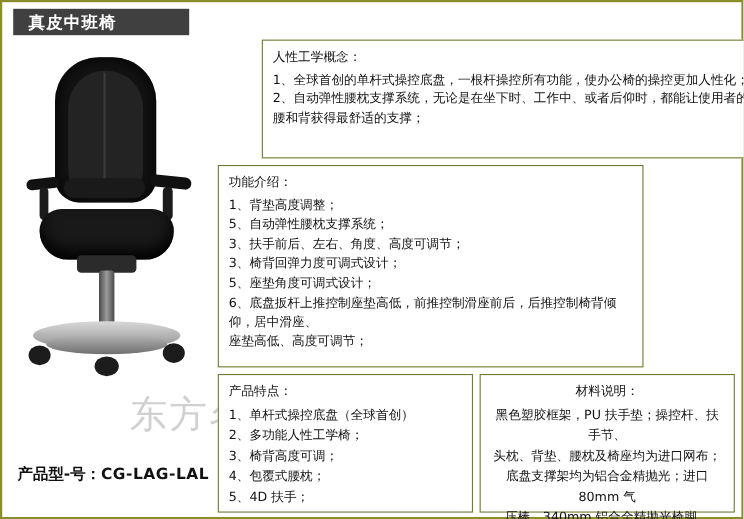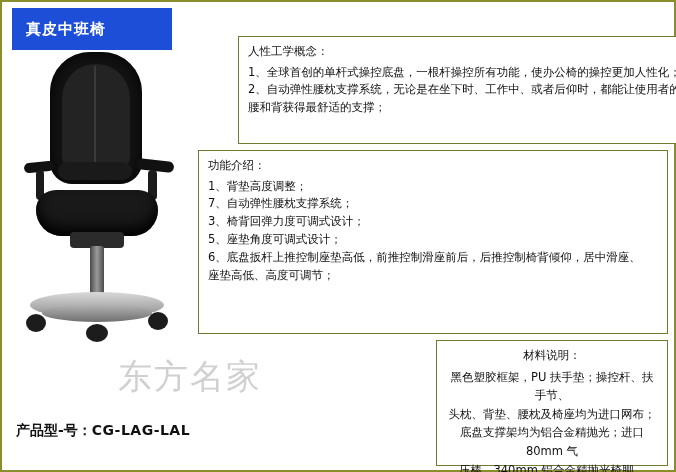--- a/index.html
+++ b/index.html
@@ -20,22 +20,22 @@
     box-sizing: border-box;
     border: 2px solid #8a8e2a;
     background: #ffffff;
   }
   
   .title-bar {
     position: absolute;
     left: 10px;
     top: 6px;
     width: 160px;
-    height: 42px;
-    background: #1d4ed8;
+    height: 24px;
+    background: #404040;
     display: flex;
     align-items: center;
   }
   .title-bar .title-text {
     color: #ffffff;
     font-size: 15px;
     font-weight: bold;
     letter-spacing: 1px;
     padding-left: 14px;
     white-space: nowrap;
@@ -247,21 +247,21 @@
     margin-bottom: 4px;
     line-height: 1.35;
   }
   .box .line {
     font-size: 11.5px;
     color: #111;
     line-height: 1.55;
     margin: 0;
   }
   #box-concept { left: 196px; top: 34px; width: 470px; height: 108px; margin-left: 40px; }
-  #box-functions { left: 196px; top: 148px; width: 470px; height: 184px; }
+  #box-functions { left: 196px; top: 148px; width: 387px; height: 184px; }
   #box-features { left: 196px; top: 338px; width: 232px; height: 126px; }
   #box-materials { left: 434px; top: 338px; width: 232px; height: 126px; text-align: center; }
   #box-features .line, #box-materials .line { line-height: 1.62; }
 </style>
 </head>
 <body>
 
 <div class="page">
 
   <div class="title-bar">
@@ -298,27 +298,36 @@
   <div class="box" id="box-concept">
     <div class="heading">人性工学概念：</div>
     <p class="line">1、全球首创的单杆式操控底盘，一根杆操控所有功能，使办公椅的操控更加人性化；</p>
     <p class="line">2、自动弹性腰枕支撑系统，无论是在坐下时、工作中、或者后仰时，都能让使用者的</p>
     <p class="line">腰和背获得最舒适的支撑；</p>
   </div>
 
   <div class="box" id="box-functions">
     <div class="heading">功能介绍：</div>
     <p class="line">1、背垫高度调整；</p>
-    <p class="line">7、自动弹性腰枕支撑系统；</p>
+    <p class="line">5、自动弹性腰枕支撑系统；</p>
+    <p class="line">3、扶手前后、左右、角度、高度可调节；</p>
     <p class="line">3、椅背回弹力度可调式设计；</p>
     <p class="line">5、座垫角度可调式设计；</p>
     <p class="line">6、底盘扳杆上推控制座垫高低，前推控制滑座前后，后推控制椅背倾仰，居中滑座、</p>
     <p class="line">座垫高低、高度可调节；</p>
   </div>
 
+  <div class="box" id="box-features">
+    <div class="heading">产品特点：</div>
+    <p class="line">1、单杆式操控底盘（全球首创）</p>
+    <p class="line">2、多功能人性工学椅；</p>
+    <p class="line">3、椅背高度可调；</p>
+    <p class="line">4、包覆式腰枕；</p>
+    <p class="line">5、4D 扶手；</p>
+  </div>
 
   <div class="box" id="box-materials">
     <div class="heading">材料说明：</div>
     <p class="line">黑色塑胶框架，PU 扶手垫；操控杆、扶手节、</p>
     <p class="line">头枕、背垫、腰枕及椅座均为进口网布；</p>
     <p class="line">底盘支撑架均为铝合金精抛光；进口 80mm 气</p>
     <p class="line">压棒，340mm 铝合金精抛光椅脚，60mm PU 静轮。</p>
   </div>
 
 </div>

